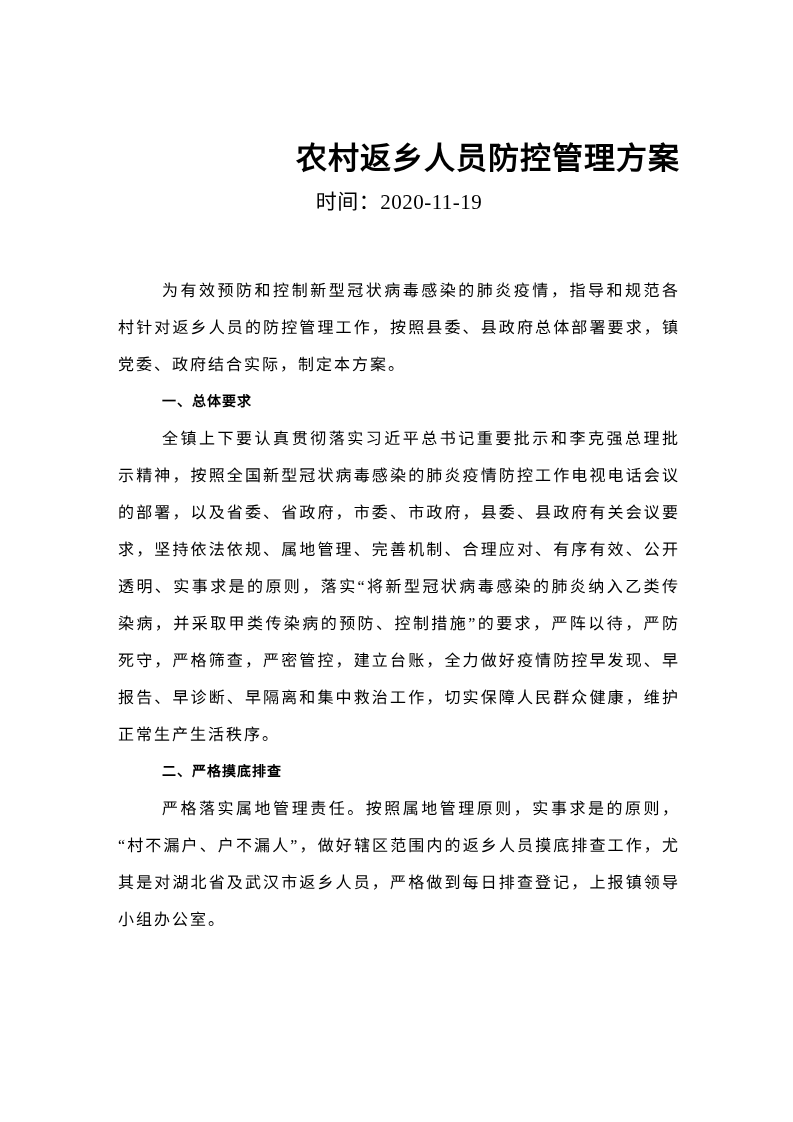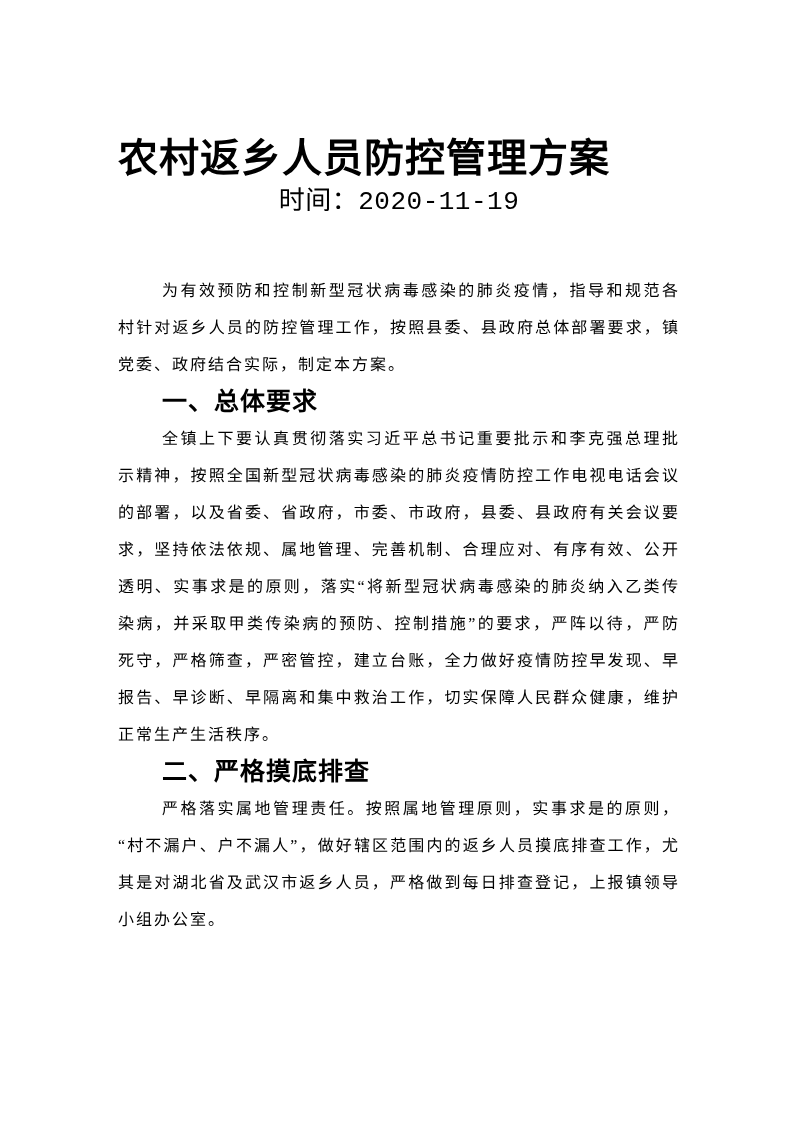--- a/index.html
+++ b/index.html
@@ -19,53 +19,53 @@
     font-family: "Liberation Serif", serif;
   }
   .doc {
     position: absolute;
     left: 118px;
     right: 113px;
     top: 0;
   }
   .doc-title {
     margin: 139px 0 0 0;
-    text-align: left;
-    font-size: 40px;
+    text-align: right;
+    font-size: 31px;
     line-height: 40px;
     font-weight: bold;
     letter-spacing: 1px;
     font-family: "Liberation Serif", serif;
   }
   .doc-date {
     margin: 11px 0 0 0;
     text-align: center;
-    font-size: 26px;
+    font-size: 21px;
     line-height: 24px;
     font-weight: normal;
     letter-spacing: 0.5px;
-    font-family: Liberation Mono, monospace;
+    font-family: Liberation Serif, serif;
   }
   .doc-body {
     margin-top: 58px;
   }
   .para {
     margin: 0;
     font-size: 16px;
     line-height: 37px;
     text-align: justify;
     text-justify: inter-character;
     text-indent: 44px;
     letter-spacing: 2px;
     font-family: "Liberation Serif", serif;
     color: #000000;
   }
   .heading {
     margin: 0;
-    font-size: 25px;
+    font-size: 14px;
     line-height: 37px;
     font-weight: bold;
     text-indent: 44px;
     letter-spacing: 1px;
     font-family: "Liberation Sans", sans-serif;
     color: #000000;
   }
 </style>
 </head>
 <body>

